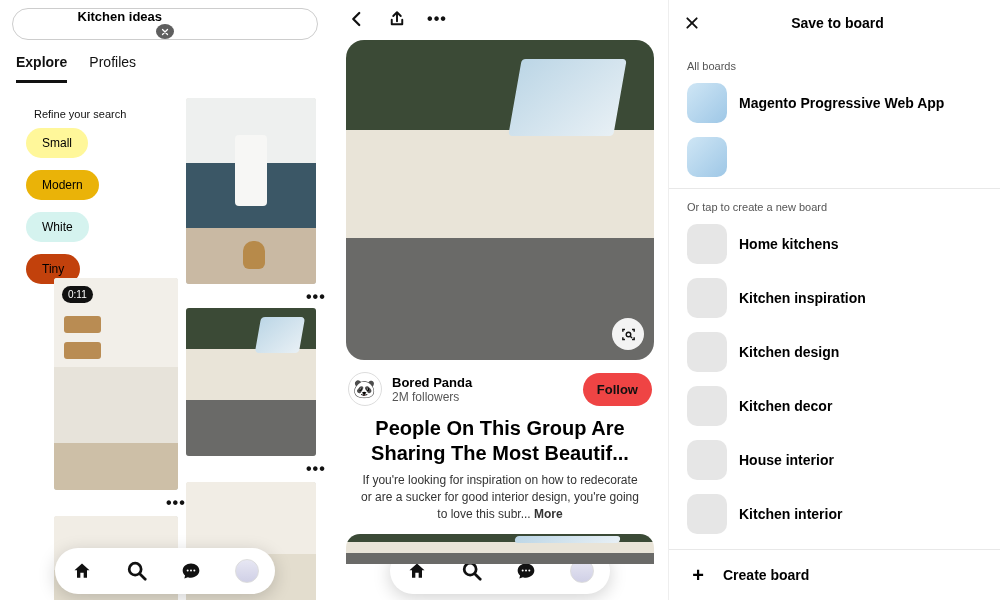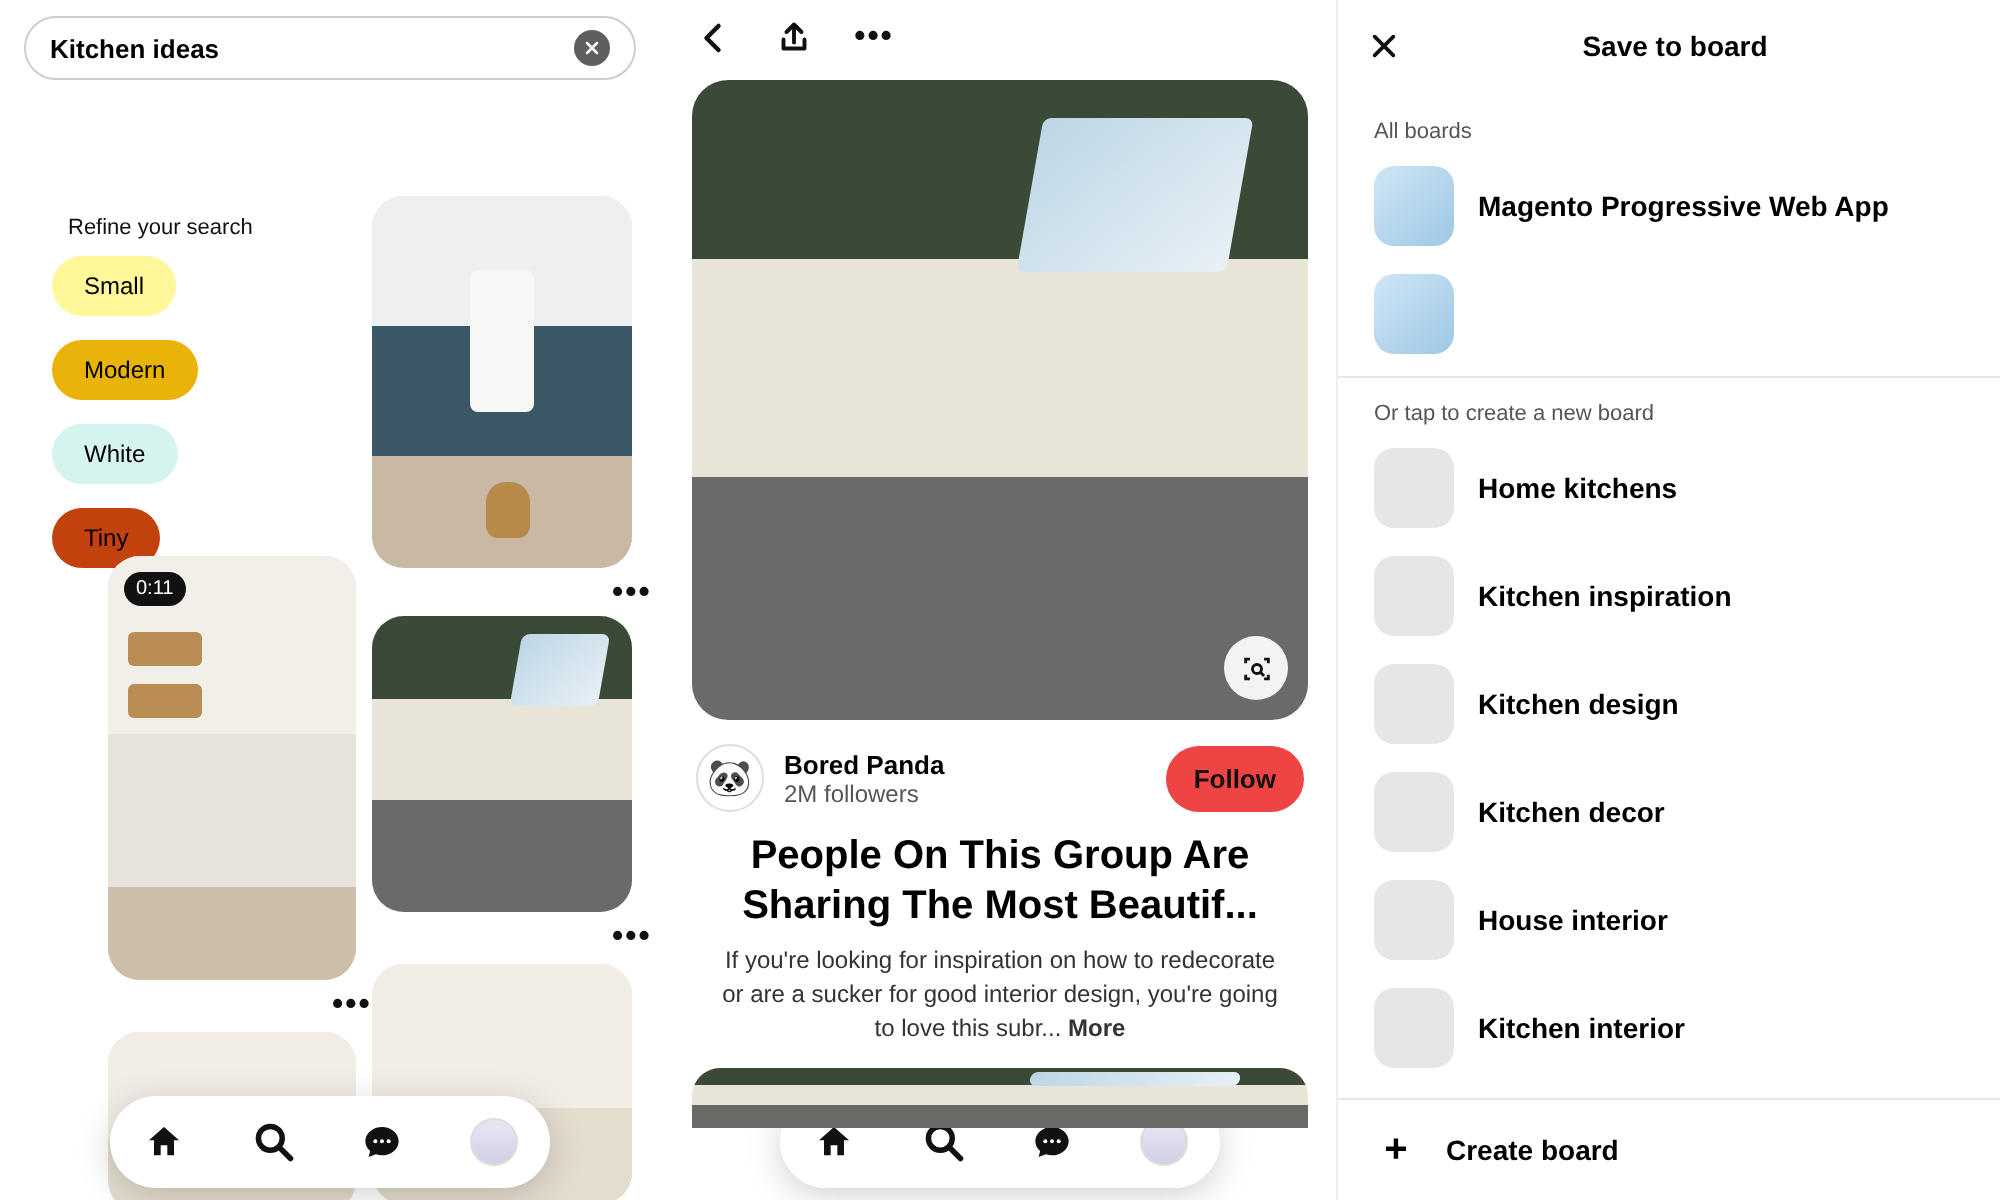--- a/index.html
+++ b/index.html
@@ -4,32 +4,32 @@
 <style>
   * { box-sizing: border-box; margin: 0; padding: 0; font-family: -apple-system, BlinkMacSystemFont, "Segoe UI", Helvetica, Arial, sans-serif; }
   body { width: 1000px; height: 600px; background: #fff; display: flex; overflow: hidden; }
   .panel { position: relative; height: 600px; overflow: hidden; }
   .p1 { width: 330px; }
   .p2 { width: 336px; margin-left: 2px; }
   .p3 { flex: 1; border-left: 1px solid #eee; }
 
   
   .search-wrap { padding: 8px 12px 6px 12px; }
-  .search-bar { position: relative; border: 1px solid #cdcdcd; border-radius: 24px; height: 32px; display: flex; align-items: center; padding: 0 12px; }
+  .search-bar { position: relative; border: 1px solid #cdcdcd; border-radius: 24px; height: 32px; display: flex; align-items: center; padding: 0 12px; flex-direction: column; }
   .search-bar input { flex:1; border: none; outline: none; font-size: 13px; font-weight:600; background: transparent; }
   .clear-btn { width: 18px; height: 18px; border-radius: 50%; background: #5f5f5f; color:#fff; display:flex; align-items:center; justify-content:center; font-size:11px; cursor:pointer; }
   .tabs { display:flex; gap:22px; padding: 8px 16px 0 16px; font-size:14px; border-bottom:1px solid #fff; }
   .tab { padding-bottom:10px; cursor:pointer; color:#111; }
   .tab.active { font-weight:700; border-bottom:3px solid #111; }
   .refine-col { position:absolute; left:26px; top:98px; width:118px; }
   .refine-title { font-size:11px; color:#111; margin:10px 0 8px 8px; }
   .chip { display:inline-block; font-size:12px; padding:8px 16px; border-radius:20px; margin-bottom:12px; cursor:pointer; }
   .c-y { background:#fff79a; } .c-g1{background:#eab308;} .c-b{background:#d5f3ef;} .c-g2{background:#c2410c;}
   .grid { position:absolute; left:54px; top:90px; right:10px; bottom:0; }
-  .card { position:absolute; border-radius:16px; background:linear-gradient(160deg,#e7e2da,#d3d8d8 50%,#bfc3c2); box-shadow:0 0 0 rgba(0,0,0,0); overflow:hidden; }
+  .card { position:absolute; border-radius:3px; background:linear-gradient(160deg,#e7e2da,#d3d8d8 50%,#bfc3c2); box-shadow:0 0 0 rgba(0,0,0,0); overflow:hidden; }
   .card .badge { position:absolute; top:8px; left:8px; background:#111; color:#fff; font-size:10px; padding:3px 6px; border-radius:10px; }
   .dots { position:absolute; font-weight:700; color:#111; font-size:16px; letter-spacing:1px; cursor:pointer; }
 
   
   .scene-a { background:linear-gradient(#eef0ef 0 35%, #3b5766 35% 70%, #c9b9a3 70% 100%); position:absolute; inset:0; }
   .scene-a::after{content:"";position:absolute;left:38%;top:20%;width:24%;height:38%;background:#f7f7f5;border-radius:4px;}
   .dog{position:absolute;left:44%;bottom:8%;width:22px;height:28px;background:#b78a4a;border-radius:10px 10px 6px 6px;}
   .scene-b { background:linear-gradient(#f2efe9 0 42%, #e7e3da 42% 78%, #cdbfa7 78% 100%); position:absolute; inset:0; }
   .scene-b::before{content:"";position:absolute;left:8%;top:18%;width:30%;height:8%;background:#b98c53;border-radius:3px;box-shadow:0 26px 0 #b98c53;}
   .scene-c { background:linear-gradient(#3b4a36 0 28%, #e9e4d8 28% 62%, #6a6a68 62% 100%); position:absolute; inset:0; }
@@ -85,20 +85,24 @@
   <div class="search-wrap">
     <div class="search-bar">
       <input value="Kitchen ideas" style="">
       <div class="clear-btn">
         <svg viewBox="0 0 24 24" width="10" height="10" fill="#fff">
             <path d="M18 6L6 18M6 6l12 12" stroke="#fff" stroke-width="3" stroke-linecap="round"></path>
           </svg>
       </div>
     </div>
   </div>
+  <div class="tabs">
+    <div class="tab active">Explore</div>
+    <div class="tab">Profiles</div>
+  </div>
 
   <div class="refine-col">
     <div class="refine-title">Refine your search</div>
     <div><span class="chip c-y">Small</span></div>
     <div><span class="chip c-g1">Modern</span></div>
     <div><span class="chip c-b">White</span></div>
     <div><span class="chip c-g2">Tiny</span></div>
   </div>
 
   <div class="grid">

